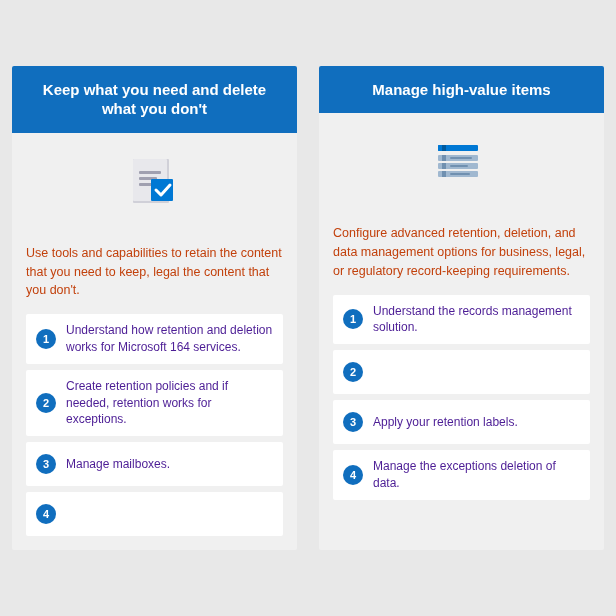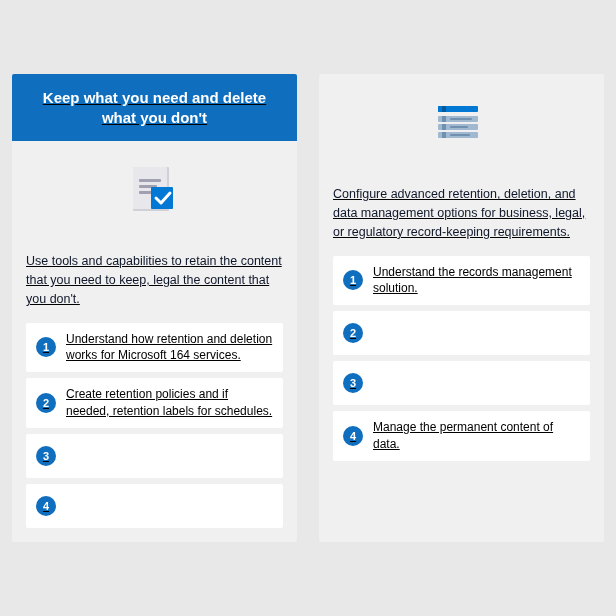--- a/index.html
+++ b/index.html
@@ -11,21 +11,20 @@
       display: flex;
       align-items: center;
       justify-content: center;
       padding: 12px;
     }
     .container {
       display: flex;
       gap: 22px;
       width: 100%;
       background: #e8e8e8;
-      text-decoration: underline;
     }
     .panel {
       flex: 1;
       background: #f0f0f0;
       border-radius: 2px;
       overflow: hidden;
       display: flex;
       flex-direction: column;
     }
     .panel-header {
@@ -54,21 +53,21 @@
     .icon-checklist {
       width: 64px;
       height: 64px;
     }
     .icon-records {
       width: 64px;
       height: 64px;
     }
     .description {
       font-size: 12.5px;
-      color: #0f172a;
+      color: #c2410c;
       line-height: 1.5;
       margin-bottom: 4px;
       margin-top: 17px;
     }
     .steps-list {
       display: flex;
       flex-direction: column;
       gap: 6px;
     }
     .step-item {
@@ -88,21 +87,21 @@
       border-radius: 50%;
       width: 20px;
       height: 20px;
       display: flex;
       align-items: center;
       justify-content: center;
       flex-shrink: 0;
     }
     .step-text {
       font-size: 12px;
-      color: #000000;
+      color: #4c1d95;
       line-height: 1.4;
     }
   </style>
 </head>
 <body>
 
 <div class="container">
 
   <div class="panel">
     <div class="panel-header blue">Keep what you need and delete what you don't</div>
@@ -122,33 +121,35 @@
         </svg>
       </div>
       <p class="description">Use tools and capabilities to retain the content that you need to keep, legal the content that you don't.</p>
       <div class="steps-list">
         <div class="step-item">
           <div class="step-number">1</div>
           <span class="step-text">Understand how retention and deletion works for Microsoft 164 services.</span>
         </div>
         <div class="step-item">
           <div class="step-number">2</div>
-          <span class="step-text">Create retention policies and if needed, retention labels for schedules.</span>
+          <span class="step-text">Create retention policies and if needed, retention works for exceptions.</span>
         </div>
         <div class="step-item">
           <div class="step-number">3</div>
+          <span class="step-text">Manage mailboxes.</span>
         </div>
         <div class="step-item">
           <div class="step-number">4</div>
         </div>
       </div>
     </div>
   </div>
 
   <div class="panel">
+    <div class="panel-header blue">Manage high-value items</div>
     <div class="panel-body">
       <div class="icon-area">
         <svg class="icon-records" viewBox="0 0 64 64" fill="none" xmlns="http://www.w3.org/2000/svg">
 
           <rect x="8" y="16" width="40" height="6" rx="1" fill="#0078d4"></rect>
           <rect x="8" y="16" width="28" height="6" rx="1" fill="#0078d4"></rect>
           <rect x="12" y="16" width="4" height="6" rx="0" fill="#005a9e"></rect>
 
           <rect x="8" y="26" width="40" height="6" rx="1" fill="#a0b8d0"></rect>
           <rect x="12" y="26" width="4" height="6" rx="0" fill="#7090b0"></rect>
@@ -167,22 +168,23 @@
       <div class="steps-list">
         <div class="step-item">
           <div class="step-number">1</div>
           <span class="step-text">Understand the records management solution.</span>
         </div>
         <div class="step-item">
           <div class="step-number">2</div>
         </div>
         <div class="step-item">
           <div class="step-number">3</div>
+          <span class="step-text">Apply your retention labels.</span>
         </div>
         <div class="step-item">
           <div class="step-number">4</div>
-          <span class="step-text">Manage the permanent content of data.</span>
+          <span class="step-text">Manage the exceptions deletion of data.</span>
         </div>
       </div>
     </div>
   </div>
 
 </div>
 
 </body></html>

